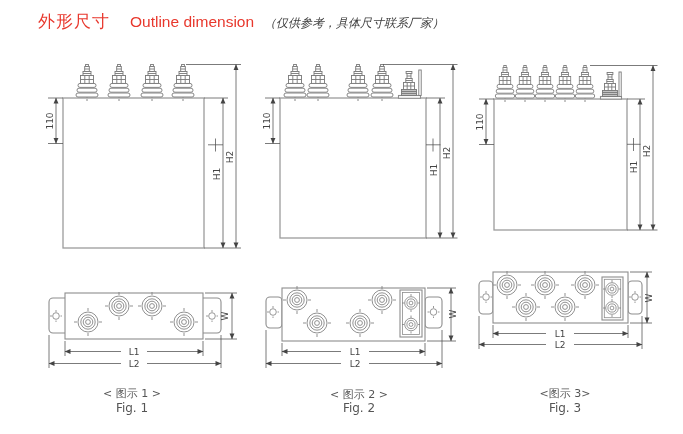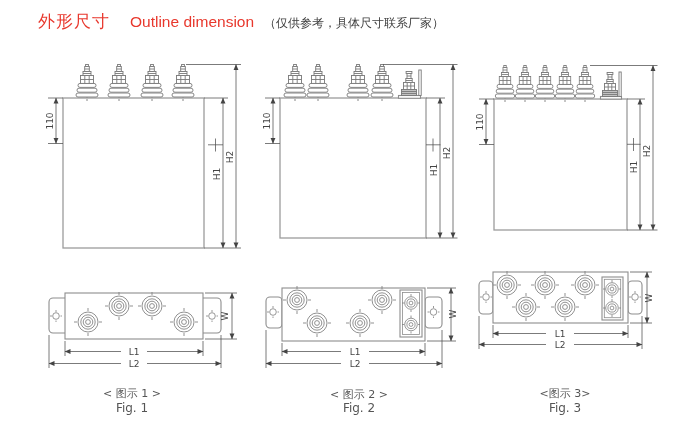--- a/index.html
+++ b/index.html
@@ -1,21 +1,21 @@
 <!DOCTYPE html>
 <html><head>
 <meta charset="utf-8">
 <style>
   html,body{margin:0;padding:0;background:#fff;}
   .page{position:relative;width:683px;height:434px;background:#fff;overflow:hidden;
         font-family:"Liberation Sans",sans-serif;}
   .header{position:absolute;left:38px;top:10px;white-space:nowrap;}
   .title-cn{color:#e8382d;font-size:17px;letter-spacing:1px;}
   .title-en{color:#e8382d;font-size:15.5px;margin-left:20px;}
-  .note{color:#3f3f3f;font-size:12px;margin-left:10px;}
+  .note{color:#3f3f3f;font-size:12px;margin-left:10px;font-style:italic;}
   svg{position:absolute;left:0;top:0;}
   .box{fill:#fff;stroke:#9c9c9c;stroke-width:1.3;}
   .part{fill:#fff;stroke:#8d8d8d;stroke-width:1.1;}
   .draw line, .draw rect{vector-effect:none;}
   .dim line{stroke:#4f4f4f;stroke-width:.75;fill:none;}
   .dim text{font-family:"DejaVu Sans",sans-serif;font-size:9px;fill:#444;text-anchor:middle;}
   .arr{marker-start:url(#arrow);marker-end:url(#arrow);}
   .arrE{marker-end:url(#arrow);}
   .arrS{marker-start:url(#arrow);}
   .cap1{font-family:"DejaVu Sans",sans-serif;font-size:11px;fill:#555;text-anchor:middle;}

